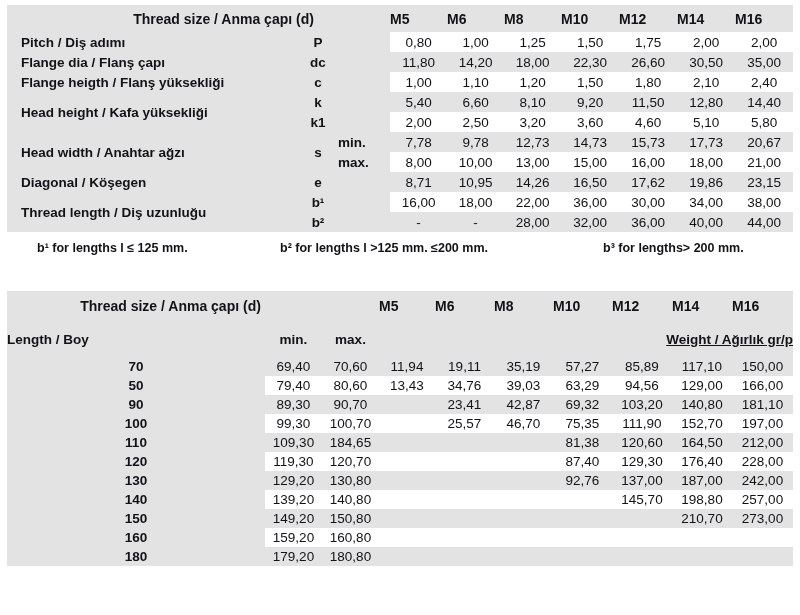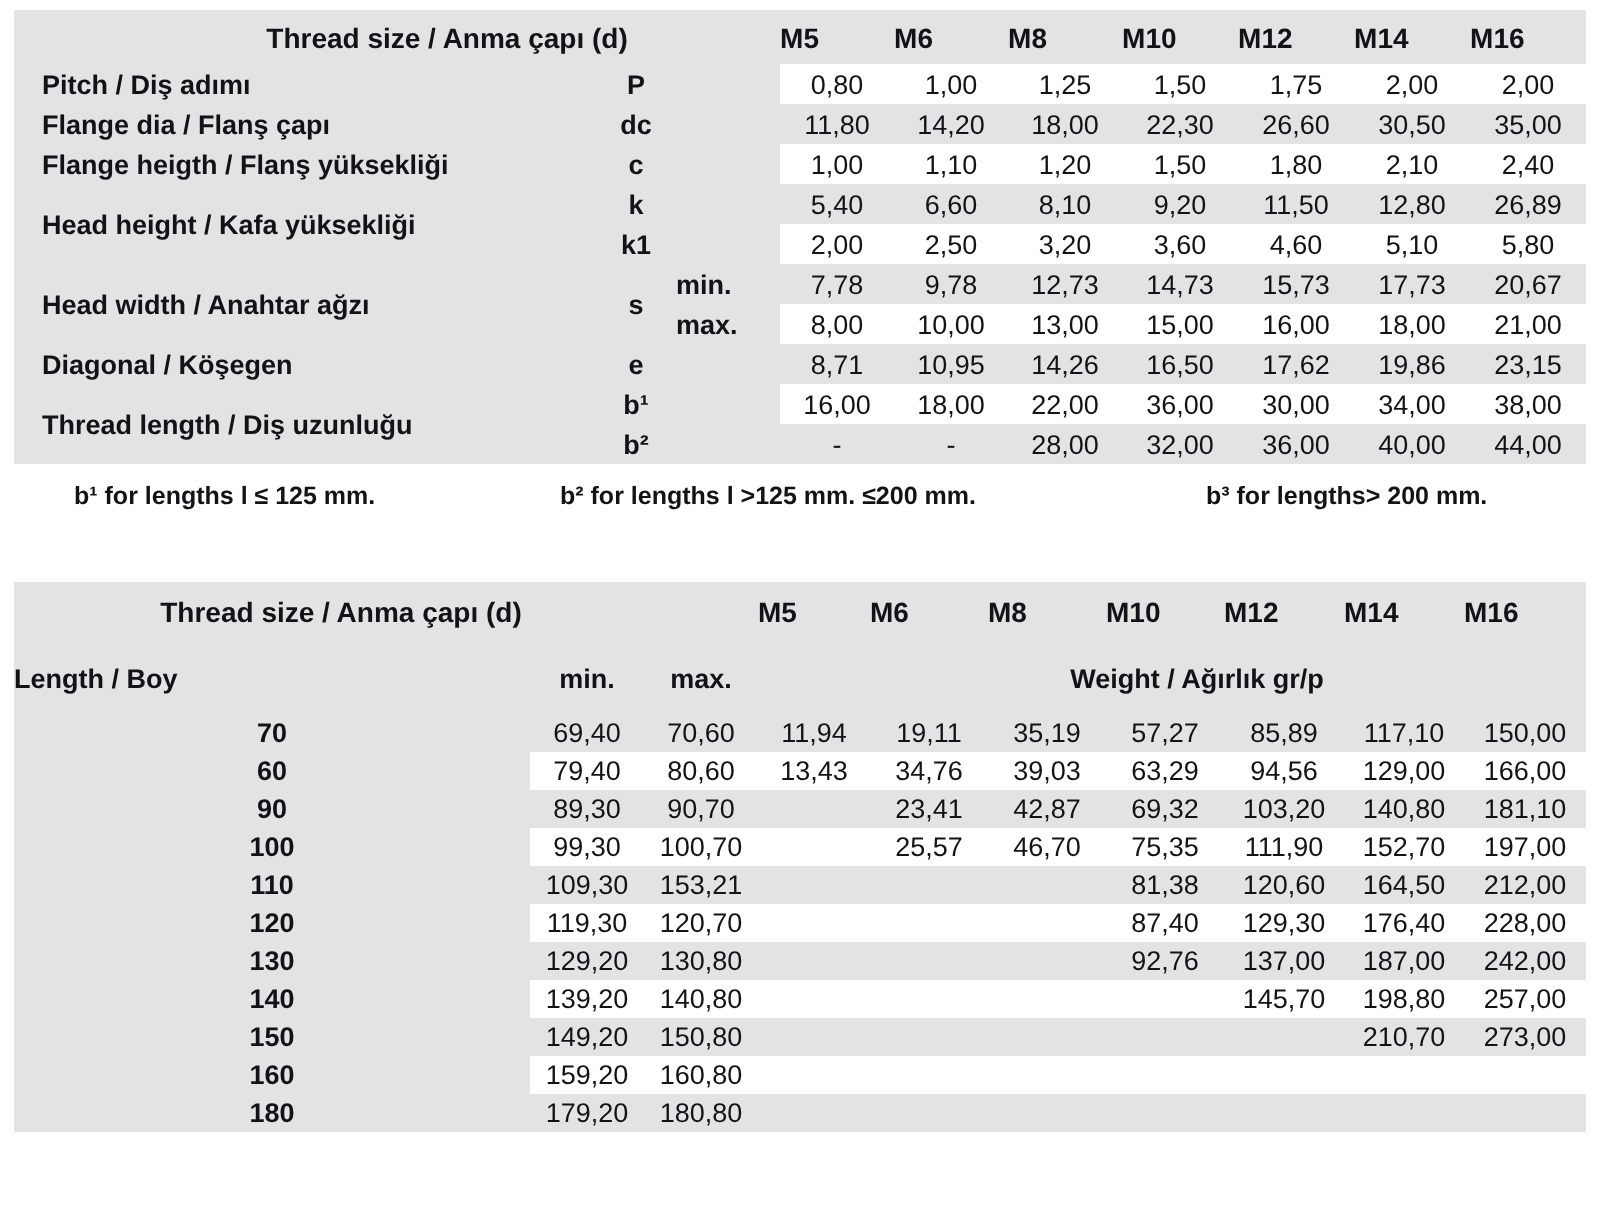--- a/index.html
+++ b/index.html
@@ -37,21 +37,21 @@
   
   .t2{width:786px;background:var(--bg);margin-top:36px;}
   .t2 th,.t2 td{padding:0;overflow:hidden;white-space:nowrap;}
   .t2 .hrow1 th{height:30px;vertical-align:middle;}
   .t2 .hrow2 th{height:36px;vertical-align:middle;}
   .t2-title{font-weight:bold;font-size:14px;text-align:center;padding-right:45px !important;}
   .t2 tbody td{height:19px;font-size:13.5px;text-align:center;}
   .len{font-weight:bold;}
   .lenh{font-weight:bold;font-size:13.5px;text-align:left;}
   .mmh{font-weight:bold;font-size:13.5px;text-align:center;}
-  .wth{font-weight:bold;font-size:13.5px;text-align:center;padding-left:25px !important;}
+  .wth{font-weight:bold;font-size:13.5px;text-align:right;padding-left:25px !important;text-decoration:underline;}
 </style>
 </head>
 <body>
 
 <div class="page">
 
   <table class="t1">
     <colgroup>
       <col style="width:293px">
         <col style="width:36px">
@@ -116,21 +116,21 @@
         <tr>
           <td class="lbl" rowspan="2">Head height / Kafa yüksekliği</td>
           <td class="sym" rowspan="1">k</td>
           <td class="sub"></td>
           <td class="v">5,40</td>
           <td class="v">6,60</td>
           <td class="v">8,10</td>
           <td class="v">9,20</td>
           <td class="v">11,50</td>
           <td class="v">12,80</td>
-          <td class="v">26,89</td>
+          <td class="v">14,40</td>
         </tr>
         <tr>
           <td class="sym" rowspan="1">k1</td>
           <td class="sub"></td>
           <td class="v w">2,00</td>
           <td class="v w">2,50</td>
           <td class="v w">3,20</td>
           <td class="v w">3,60</td>
           <td class="v w">4,60</td>
           <td class="v w">5,10</td>
@@ -240,21 +240,21 @@
           <td class="v">70,60</td>
           <td class="v">11,94</td>
           <td class="v">19,11</td>
           <td class="v">35,19</td>
           <td class="v">57,27</td>
           <td class="v">85,89</td>
           <td class="v">117,10</td>
           <td class="v">150,00</td>
         </tr>
         <tr>
-          <td class="len">60</td>
+          <td class="len">50</td>
           <td class="v w">79,40</td>
           <td class="v w">80,60</td>
           <td class="v w">13,43</td>
           <td class="v w">34,76</td>
           <td class="v w">39,03</td>
           <td class="v w">63,29</td>
           <td class="v w">94,56</td>
           <td class="v w">129,00</td>
           <td class="v w">166,00</td>
         </tr>
@@ -278,21 +278,21 @@
           <td class="v w">25,57</td>
           <td class="v w">46,70</td>
           <td class="v w">75,35</td>
           <td class="v w">111,90</td>
           <td class="v w">152,70</td>
           <td class="v w">197,00</td>
         </tr>
         <tr>
           <td class="len">110</td>
           <td class="v">109,30</td>
-          <td class="v">153,21</td>
+          <td class="v">184,65</td>
           <td class="v"></td>
           <td class="v"></td>
           <td class="v"></td>
           <td class="v">81,38</td>
           <td class="v">120,60</td>
           <td class="v">164,50</td>
           <td class="v">212,00</td>
         </tr>
         <tr>
           <td class="len">120</td>

